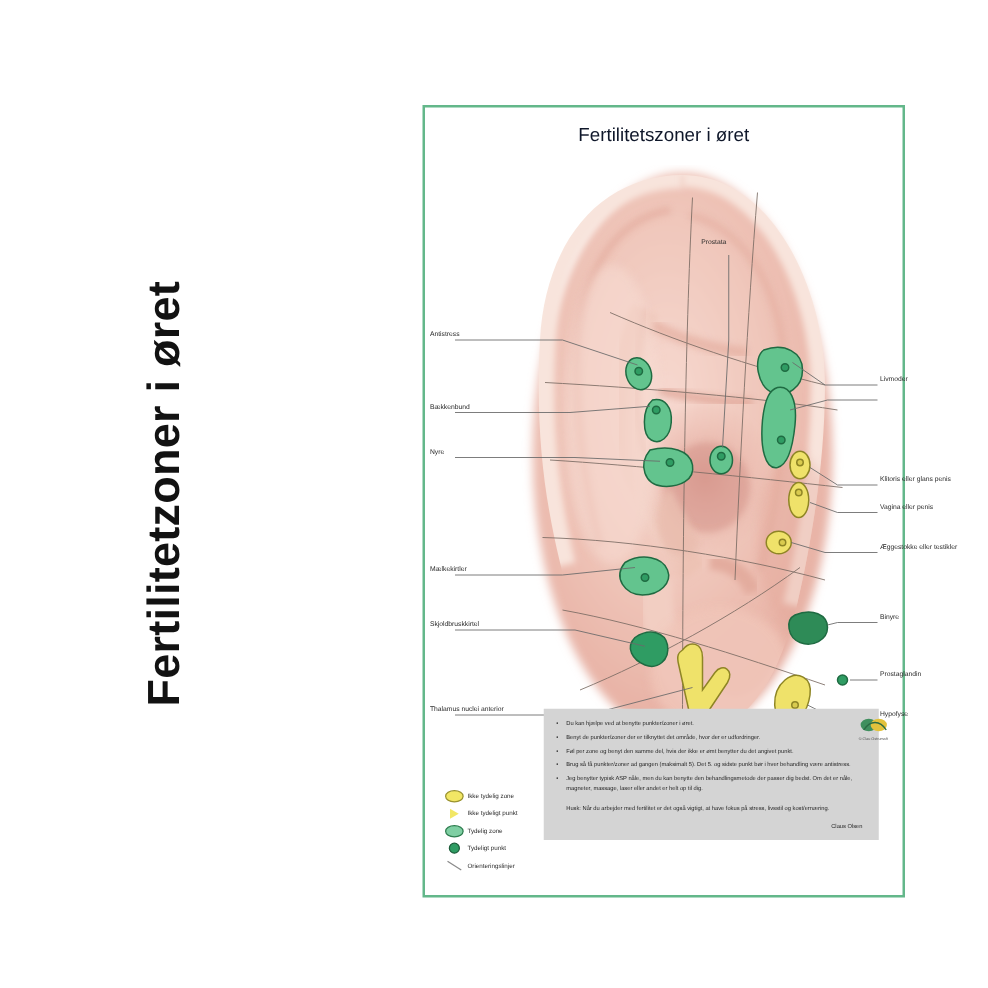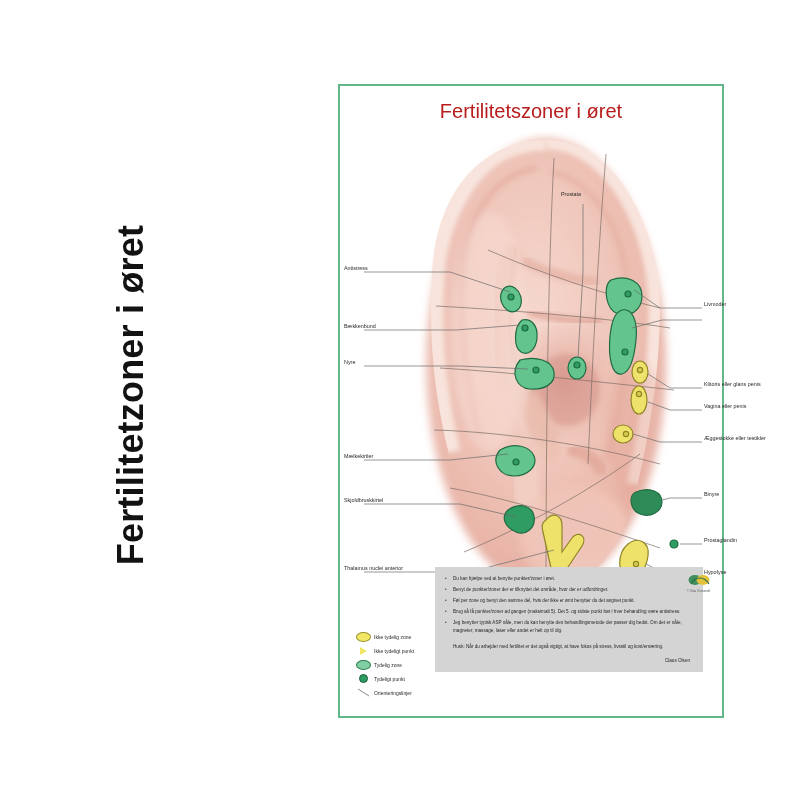--- a/index.html
+++ b/index.html
@@ -48,22 +48,22 @@
     border: 2px solid #63b78a;
     box-sizing: border-box;
   }
 
   #poster-title {
     position: absolute;
     left: 0;
     top: 14px;
     width: 100%;
     text-align: center;
-    font-size: 20px;
-    color: #b91c1c;
+    font-size: 15px;
+    color: #0f172a;
     font-family: "Liberation Sans", sans-serif;
   }
 
   
   #ear-stage {
     position: absolute;
     left: 0;
     top: 46px;
     width: 386px;
     height: 470px;

